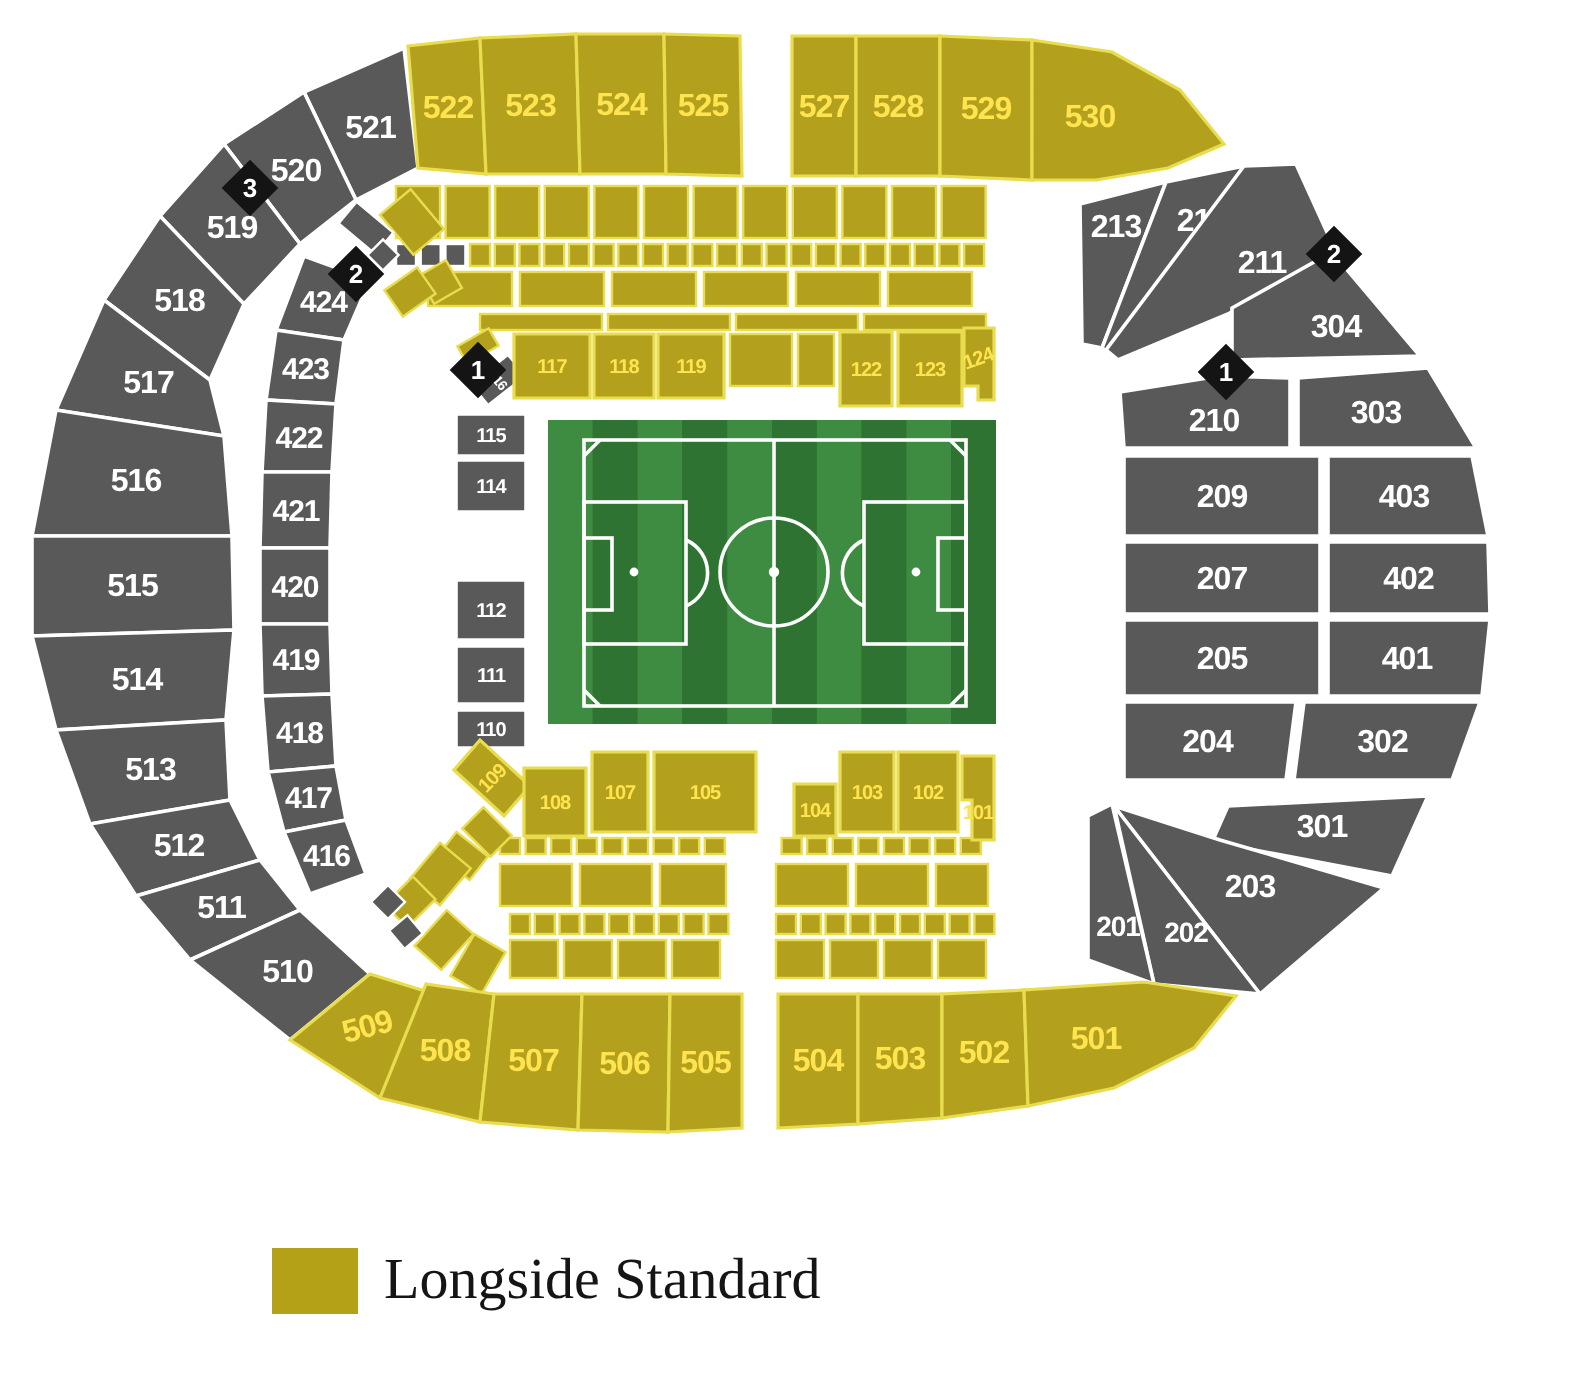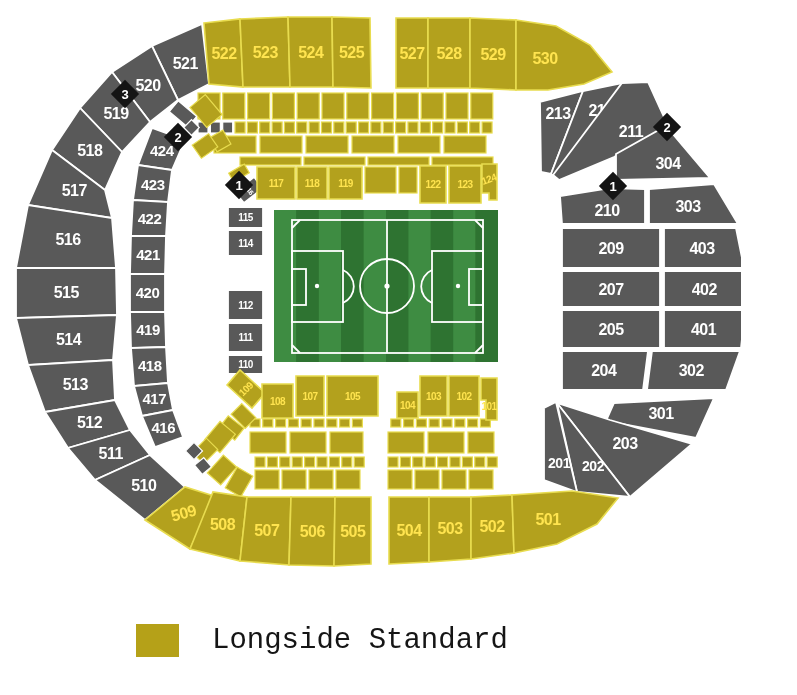--- a/index.html
+++ b/index.html
@@ -1,31 +1,31 @@
 <!DOCTYPE html>
 <html><head>
 <meta charset="utf-8">
 <style>
   html,body{margin:0;padding:0;background:#ffffff;}
   #stage{position:relative;width:741px;height:695px;background:#ffffff;overflow:hidden;
-         font-family:"Liberation Sans",sans-serif;}
+         font-family:"Liberation Sans",sans-serif;padding-left:20px;}
   #stage svg{position:absolute;left:0;top:0;}
   .sec-y{fill:#b3a11d;stroke:#e8dc4f;stroke-width:1.6;}
   .sec-g{fill:#595959;stroke:#ffffff;stroke-width:1.8;}
   .fil-y{fill:#b3a11d;stroke:#e8dc4f;stroke-width:1.2;}
   .fil-g{fill:#595959;stroke:#ffffff;stroke-width:1.2;}
   .lab{font-family:"Liberation Sans",sans-serif;font-weight:bold;letter-spacing:-0.5px;
        text-anchor:middle;pointer-events:none;}
   .lab-y{fill:#ffe44f;}
   .lab-g{fill:#ffffff;}
   .marker-num{fill:#ffffff;font-weight:bold;font-size:13px;text-anchor:middle;
               font-family:"Liberation Sans",sans-serif;}
   .legend{position:absolute;left:136px;top:624px;display:flex;align-items:center;gap:13px;}
   .legend .swatch{width:43px;height:33px;}
-  .legend span{font-size:29px;color:#151515;font-family:Liberation Mono, monospace;margin-left:20px;}
+  .legend span{font-size:29px;color:#151515;font-family:Liberation Serif, serif;}
 </style>
 </head>
 <body>
 
 <div id="stage">
     <svg width="797" height="695" viewBox="0 0 797 695">
       <g>
         <rect x="198" y="93" width="22" height="26" class="fil-y"></rect>
         <rect x="222.8" y="93" width="22" height="26" class="fil-y"></rect>
         <rect x="247.6" y="93" width="22" height="26" class="fil-y"></rect>

